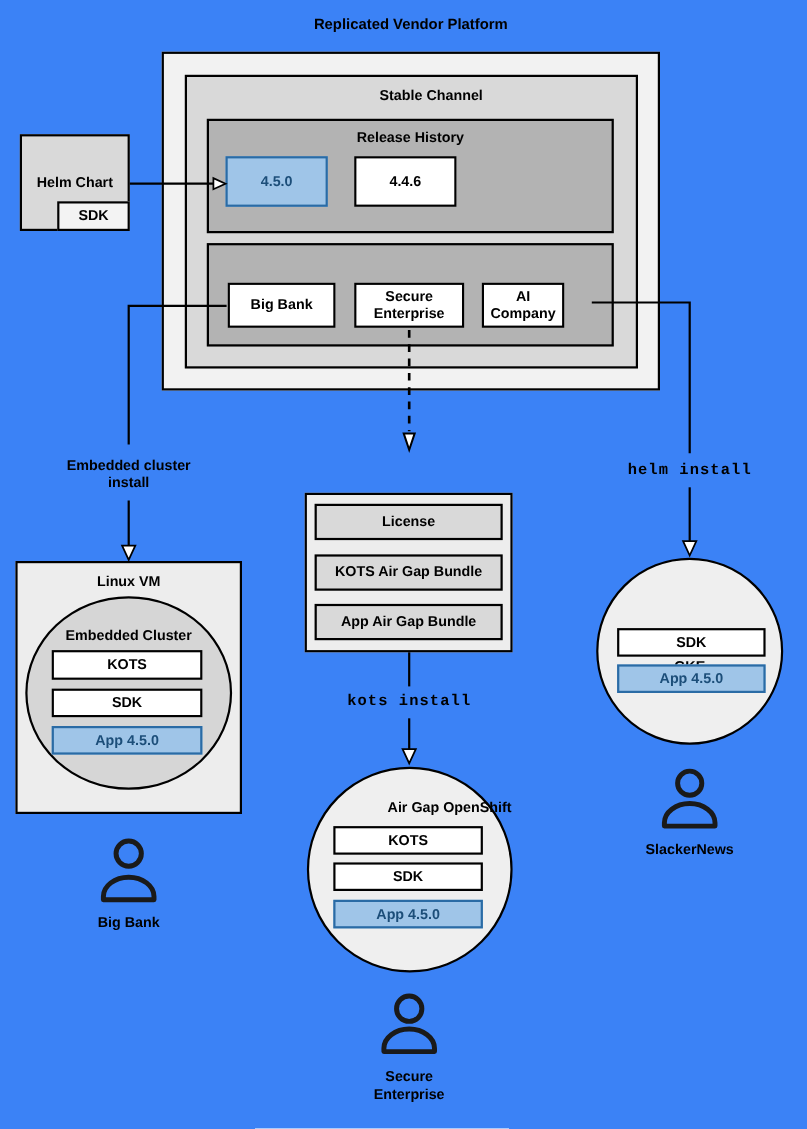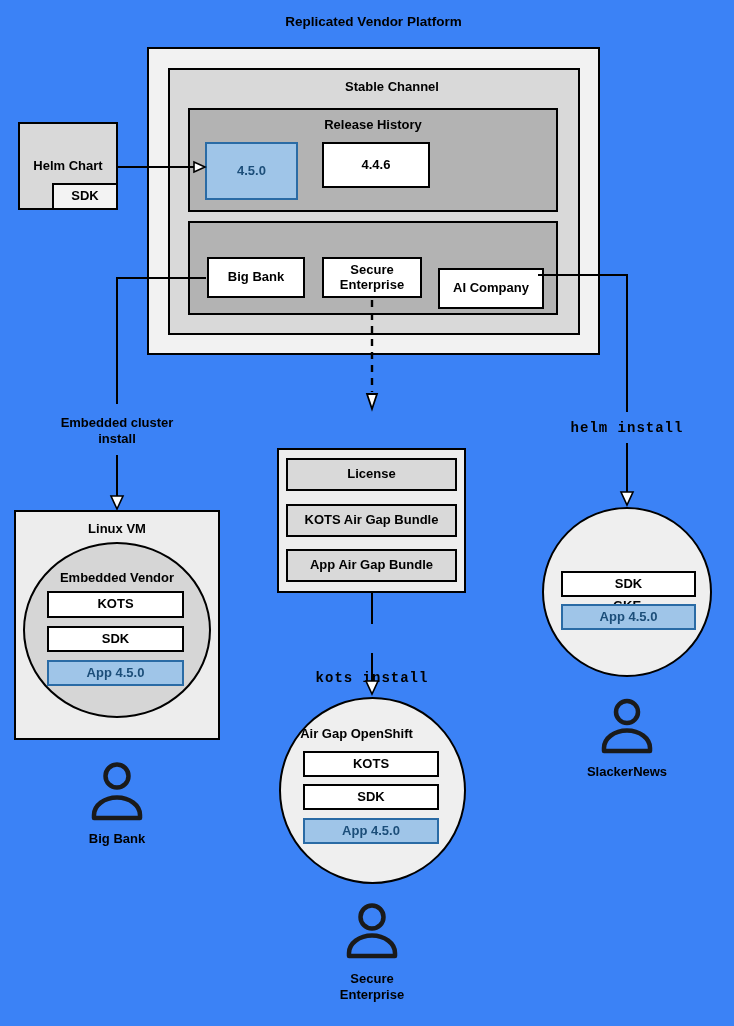--- a/index.html
+++ b/index.html
@@ -23,52 +23,52 @@
 
   <div class="lbl" style="left:147px;top:14px;width:453px;font-size:13.5px;">Replicated Vendor Platform</div>
 
   <div class="box" style="left:147px;top:47px;width:453px;height:308px;background:#f2f2f2;"></div>
 
   <div class="box" style="left:168px;top:68px;width:412px;height:267px;background:#d9d9d9;"></div>
   <div class="lbl" style="left:168px;top:79px;width:448px;">Stable Channel</div>
 
   <div class="box" style="left:188px;top:108px;width:370px;height:104px;background:#b3b3b3;"></div>
   <div class="lbl" style="left:188px;top:117px;width:370px;">Release History</div>
-  <div class="cellbox hl" style="left:205px;top:142px;width:93px;height:58px;">4.5.0</div>
-  <div class="cellbox" style="left:322px;top:142px;width:108px;height:46px;">4.4.6</div>
+  <div class="cellbox hl" style="left:205px;top:142px;width:93px;height:46px;">4.5.0</div>
+  <div class="cellbox" style="left:322px;top:142px;width:93px;height:46px;">4.4.6</div>
 
   <div class="box" style="left:188px;top:221px;width:370px;height:94px;background:#b3b3b3;"></div>
   <div class="lbl" style="left:188px;top:230px;width:370px;margin-top:28px;">Customers</div>
   <div class="cellbox" style="left:207px;top:257px;width:98px;height:41px;">Big Bank</div>
   <div class="cellbox" style="left:322px;top:257px;width:100px;height:41px;padding:0 8px;">Secure Enterprise</div>
-  <div class="cellbox" style="left:438px;top:268px;width:106px;height:41px;">AI Company</div>
+  <div class="cellbox" style="left:438px;top:257px;width:75px;height:41px;">AI Company</div>
 
   <div class="box" style="left:18px;top:122px;width:100px;height:88px;background:#d9d9d9;"></div>
   <div class="lbl" style="left:18px;top:158px;width:100px;">Helm Chart</div>
   <div class="cellbox" style="left:52px;top:183px;width:66px;height:27px;background:#f3f3f3;">SDK</div>
 
   <div class="lbl" style="left:47px;top:415px;width:140px;">Embedded cluster install</div>
 
   <div class="box" style="left:14px;top:510px;width:206px;height:230px;background:#ededed;"></div>
   <div class="lbl" style="left:14px;top:521px;width:206px;">Linux VM</div>
   <div class="box circle" style="left:23px;top:542px;width:188px;height:176px;background:#d6d6d6;"></div>
-  <div class="lbl" style="left:23px;top:570px;width:188px;">Embedded Vendor</div>
+  <div class="lbl" style="left:23px;top:570px;width:188px;">Embedded Cluster</div>
   <div class="cellbox" style="left:47px;top:591px;width:137px;height:27px;">KOTS</div>
   <div class="cellbox" style="left:47px;top:626px;width:137px;height:26px;">SDK</div>
   <div class="cellbox hl" style="left:47px;top:660px;width:137px;height:26px;">App 4.5.0</div>
   <div class="lbl" style="left:47px;top:831px;width:140px;">Big Bank</div>
 
   <div class="box" style="left:277px;top:448px;width:189px;height:145px;background:#ededed;"></div>
   <div class="cellbox" style="left:286px;top:458px;width:171px;height:33px;background:#d9d9d9;">License</div>
   <div class="cellbox" style="left:286px;top:504px;width:171px;height:33px;background:#d9d9d9;">KOTS Air Gap Bundle</div>
   <div class="cellbox" style="left:286px;top:549px;width:171px;height:33px;background:#d9d9d9;">App Air Gap Bundle</div>
-  <div class="lbl mono" style="left:292px;top:630px;width:160px;margin-top:40px;">kots install</div>
+  <div class="lbl mono" style="left:292px;top:630px;width:160px;">kots install</div>
 
   <div class="box circle" style="left:279px;top:697px;width:187px;height:187px;background:#efefef;"></div>
-  <div class="lbl" style="left:263px;top:726px;width:187px;">Air Gap OpenShift</div>
+  <div class="lbl" style="left:278px;top:726px;width:187px;text-align:right;">Air Gap OpenShift</div>
   <div class="cellbox" style="left:303px;top:751px;width:136px;height:26px;">KOTS</div>
   <div class="cellbox" style="left:303px;top:784px;width:136px;height:26px;">SDK</div>
   <div class="cellbox hl" style="left:303px;top:818px;width:136px;height:26px;">App 4.5.0</div>
   <div class="lbl" style="left:327px;top:971px;width:90px;">Secure Enterprise</div>
 
   <div class="lbl mono" style="left:547px;top:420px;width:160px;">helm install</div>
   <div class="box circle" style="left:542px;top:507px;width:170px;height:170px;background:#efefef;"></div>
   <div class="lbl" style="left:542px;top:570px;width:170px;margin-top:28px;">GKE</div>
   <div class="cellbox" style="left:561px;top:571px;width:135px;height:26px;">SDK</div>
   <div class="cellbox hl" style="left:561px;top:604px;width:135px;height:26px;">App 4.5.0</div>

